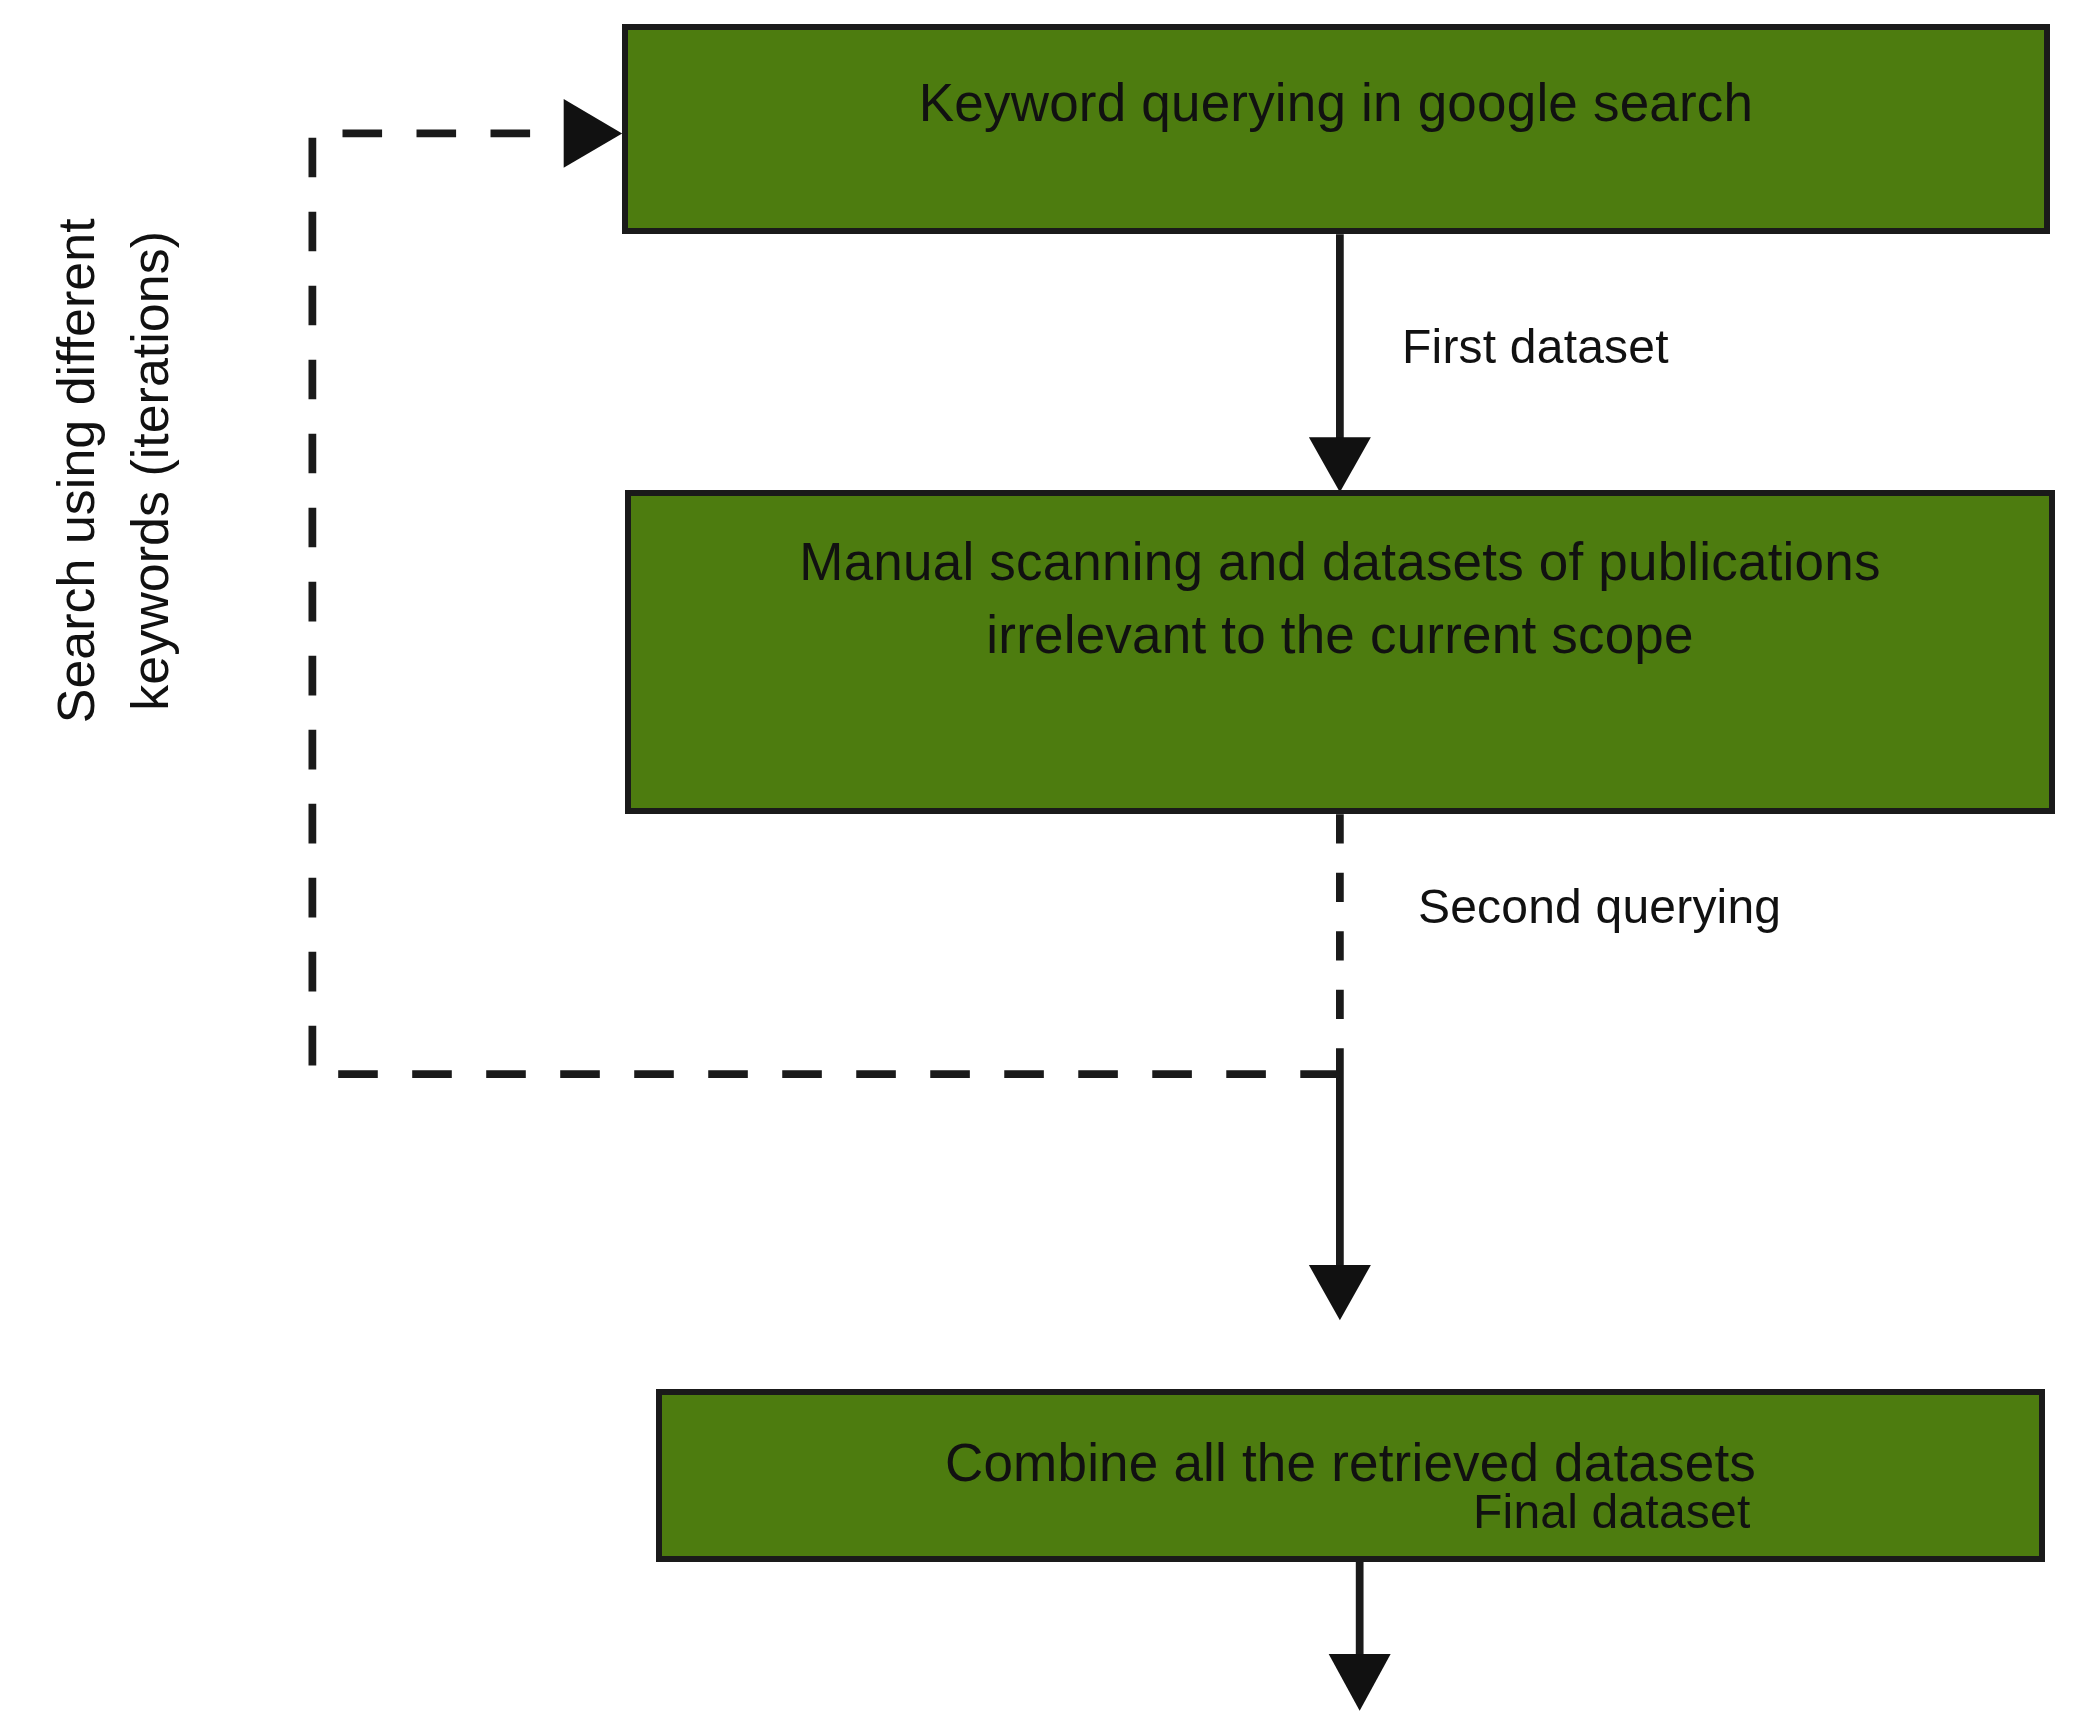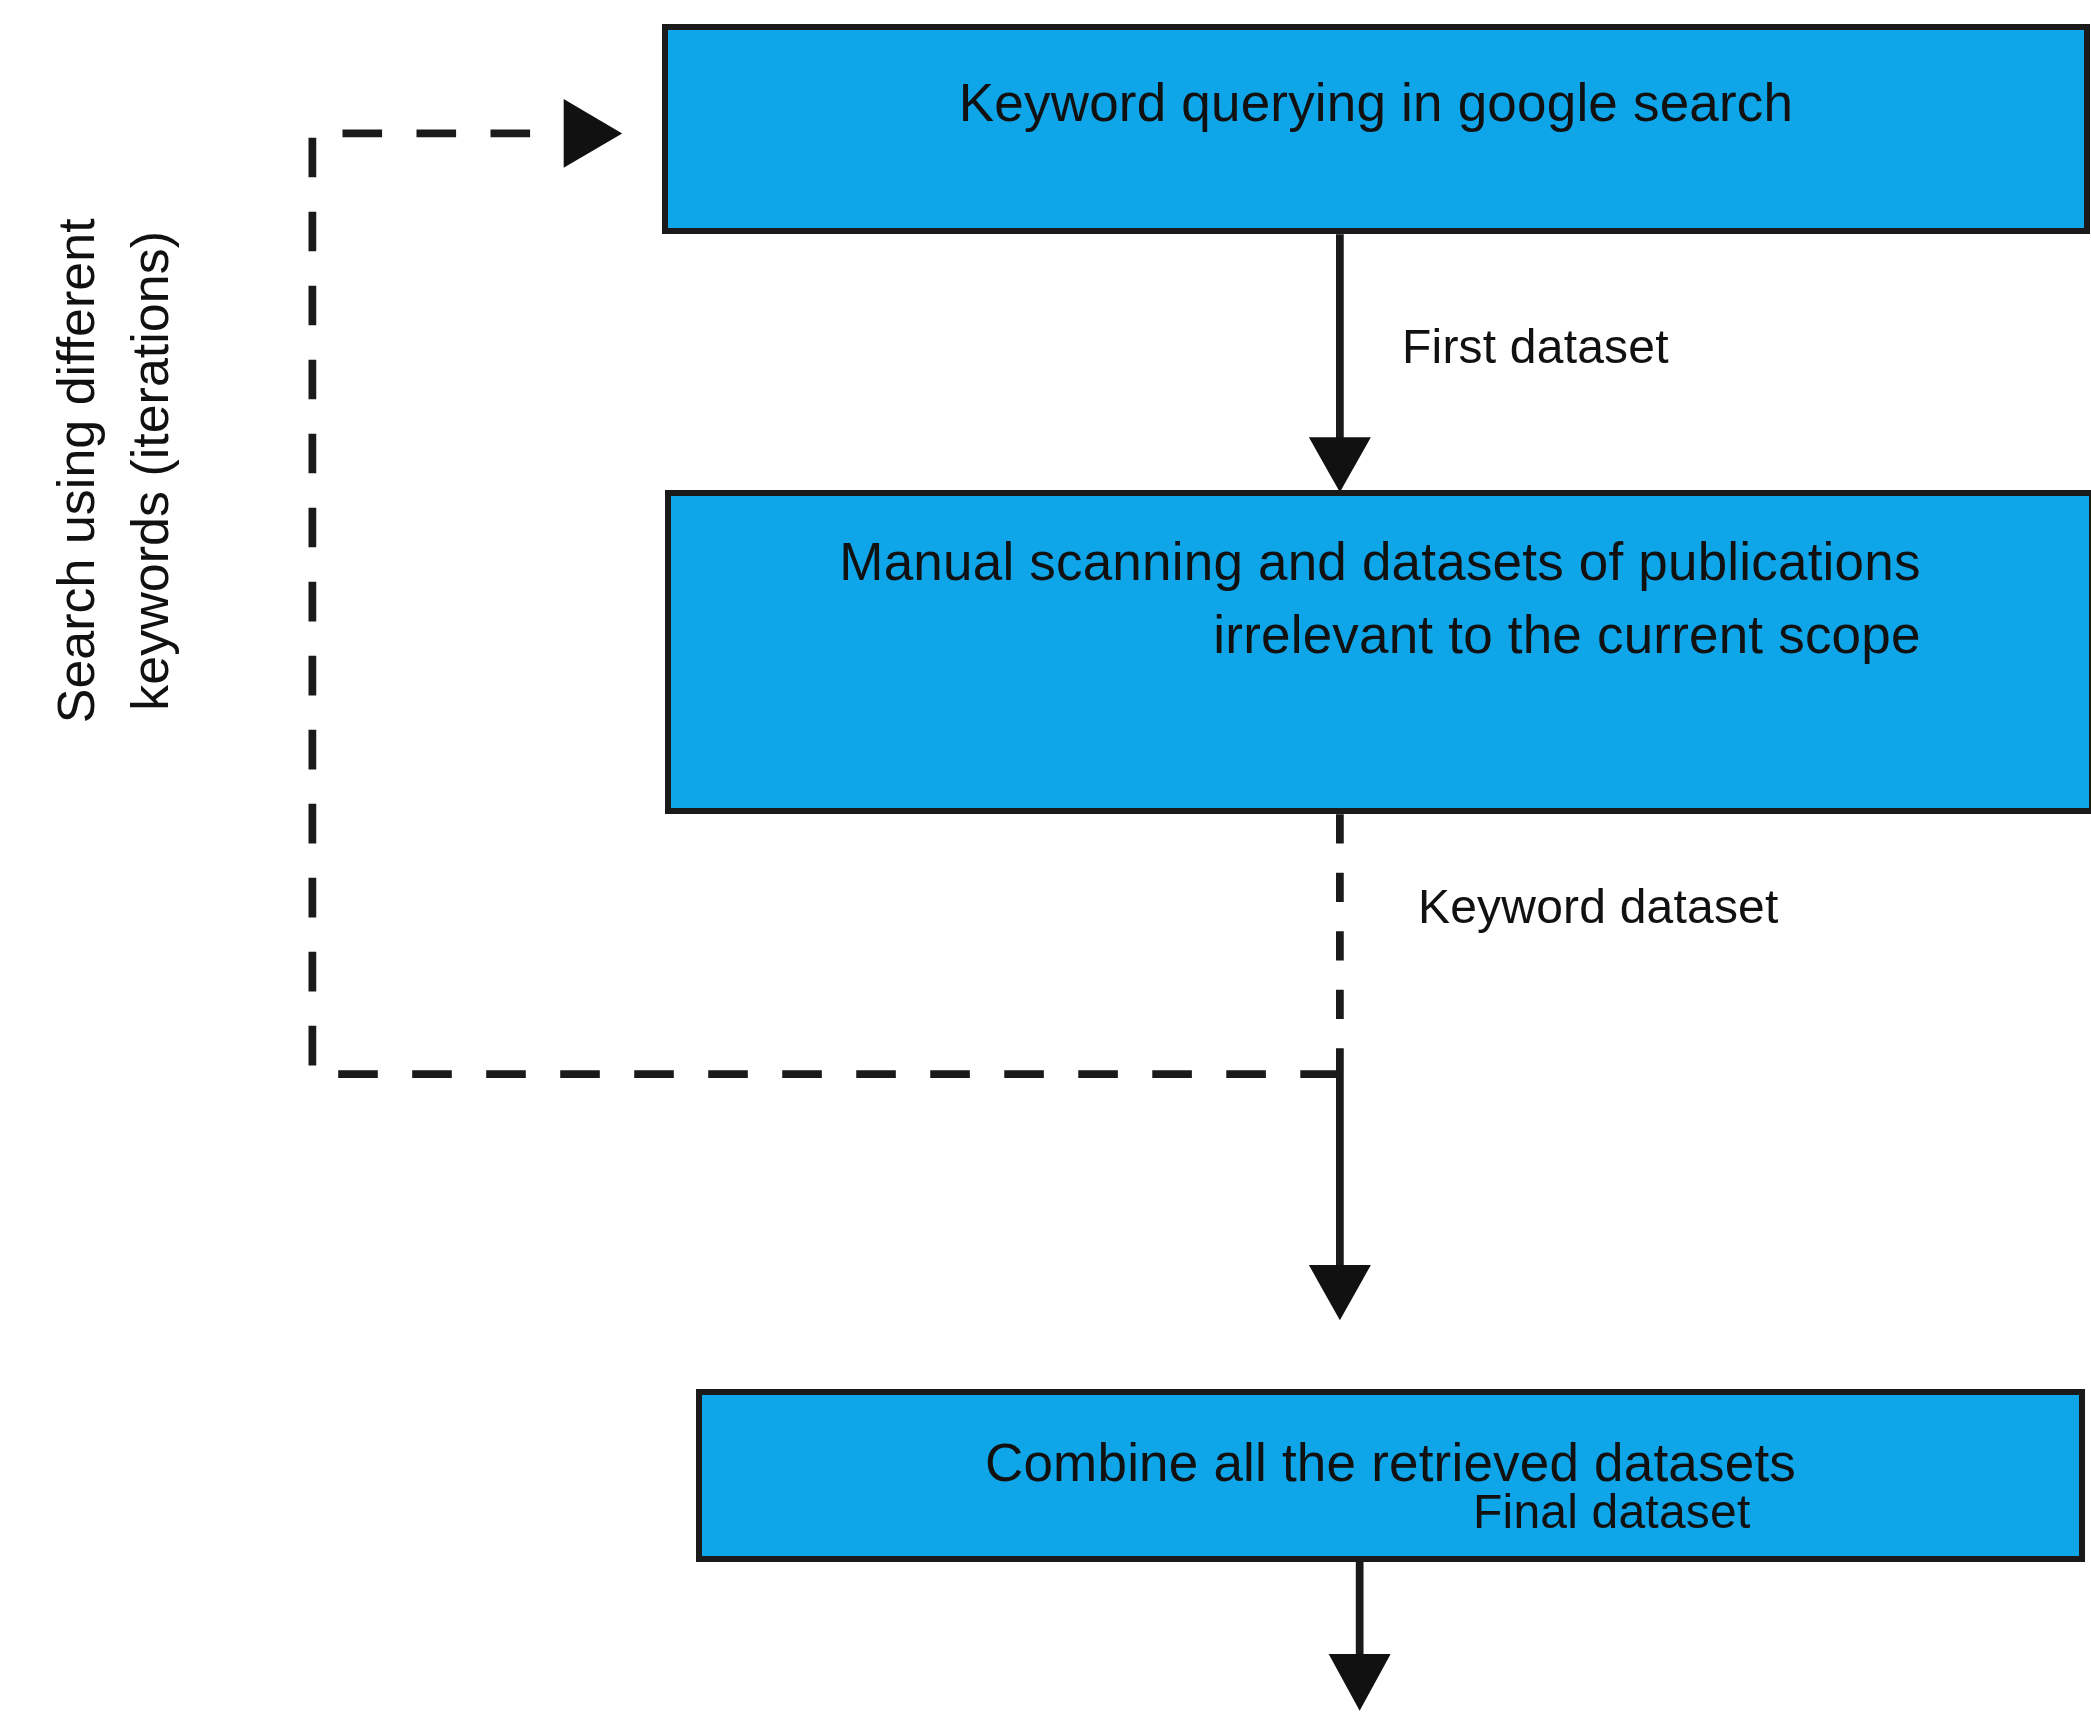--- a/index.html
+++ b/index.html
@@ -19,27 +19,26 @@
     position: absolute;
     left: 0;
     top: 0;
     width: 2092px;
     height: 1735px;
   }
   
   .proc-box {
     position: absolute;
     box-sizing: border-box;
-    background: #0ea5e9;
+    background: #4d7c0f;
     border: 6px solid #1a1a1a;
     display: flex;
     align-items: flex-start;
     justify-content: center;
-    text-align: right;
-    margin-left: 40px;
+    text-align: center;
   }
   .proc-text {
     font-family: "Liberation Sans", sans-serif;
     font-size: 53px;
     line-height: 1.38;
     color: #111111;
     white-space: pre-line;
     letter-spacing: 0.2px;
   }
   #box-keyword-query {
@@ -126,21 +125,21 @@
     <div class="proc-text">Manual scanning and datasets of publications
 irrelevant to the current scope</div>
   </div>
 
   <div class="proc-box" id="box-combine">
     <div class="proc-text">Combine all the retrieved datasets</div>
   </div>
 
   <div class="edge-label" id="label-first-dataset">First dataset</div>
 
-  <div class="edge-label" id="label-second-dataset">Keyword dataset</div>
+  <div class="edge-label" id="label-second-dataset">Second querying</div>
 
   <div class="edge-label" id="label-final-dataset">Final dataset</div>
 
   <div id="label-iterations">Search using different
 keywords (iterations)</div>
 
 </div>
 
 
 </body></html>

